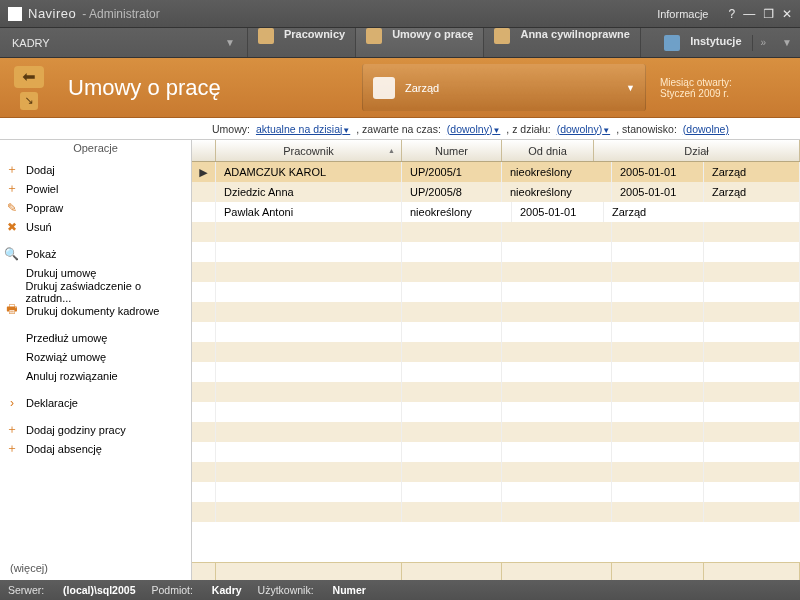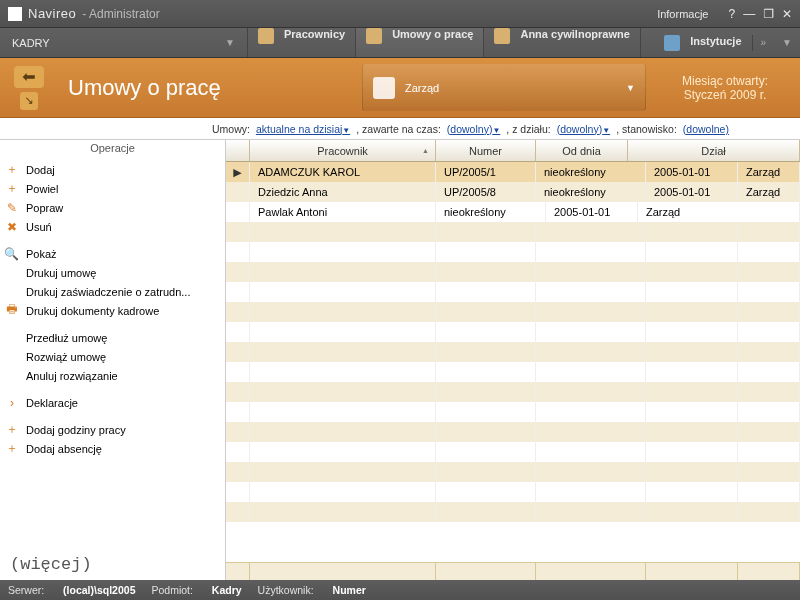--- a/index.html
+++ b/index.html
@@ -28,39 +28,39 @@
 
 
 .pagehdr { height: 60px; display: flex; align-items: stretch; background: linear-gradient(#d89040,#c87a30); color: #fff; border-bottom: 1px solid #a86020; }
 .pagehdr .backarea { width: 58px; display: flex; flex-direction: column; align-items: center; justify-content: center; gap: 4px; }
 .pagehdr .back { width: 30px; height: 22px; background: #e0a850; border-radius: 4px; display: flex; align-items: center; justify-content: center; font-size: 16px; color: #5a3a10; cursor: pointer; }
 .pagehdr .pin { width: 18px; height: 18px; background: #e0a850; border-radius: 3px; font-size: 11px; color: #5a3a10; display:flex;align-items:center;justify-content:center; cursor:pointer;}
 .pagehdr .title { font-size: 22px; font-weight: normal; display: flex; align-items: center; padding: 0 10px; min-width: 300px; flex:0 0 auto;}
 .pagehdr .filter { flex: 1; display: flex; align-items: center; gap: 10px; padding: 0 10px; background: linear-gradient(rgba(255,255,255,.12),rgba(0,0,0,.08)); border-left: 1px solid rgba(0,0,0,.15); border-right: 1px solid rgba(0,0,0,.15); margin: 6px 4px; border-radius: 3px;}
 .pagehdr .filter .ficn { width: 22px; height: 22px; background: #fff; border-radius: 3px; opacity:.85;}
 .pagehdr .filter .drop { font-size: 9px; }
-.pagehdr .openmonth { width: 150px; display: flex; flex-direction: column; justify-content: center; font-size: 12px; padding: 0 10px; color: #ffe9c8; text-align: center; }
+.pagehdr .openmonth { width: 150px; display: flex; flex-direction: column; justify-content: center; font-size: 10px; padding: 0 10px; color: #ffe9c8; }
 
 
 .filterstrip { height: 22px; background: #fff; display: flex; align-items: center; padding: 0 8px; gap: 6px; font-size: 10.5px; border-bottom: 1px solid #ccc;}
 .filterstrip .lbl { color: #333; }
 .filterstrip .val { color: #1a4aa0; text-decoration: underline; cursor: pointer; }
 .filterstrip .ddi { font-size: 8px; }
 
 
 .main { display: flex; height: calc(600px - 28px - 30px - 60px - 22px - 20px); background: #fff; }
 
 
-.ops { width: 226px; border-right: 1px solid #ccc; background: #fff; display: flex; flex-direction: column; justify-content: space-between; }
+.ops { width: 192px; border-right: 1px solid #ccc; background: #fff; display: flex; flex-direction: column; justify-content: space-between; }
 .ops .hdr { height: 18px; text-align: center; font-size: 11px; color: #555; padding-top:2px;}
 .ops .list { flex: 1; overflow: hidden; padding: 2px 0; }
 .ops .item { display: flex; align-items: center; height: 19px; padding: 0 6px 0 4px; gap: 6px; cursor: pointer; font-size: 11px; }
 .ops .item .icn { width: 16px; height: 14px; display: flex; align-items: center; justify-content: center; font-size: 12px; color: #d87a20;}
 .ops .sep { height: 8px; }
-.ops .more { padding: 6px 10px; color: #555; font-size: 17px; font-family: Liberation Mono, monospace;}
+.ops .more { padding: 6px 10px; color: #555; font-size: 11px;}
 
 
 .grid { flex: 1; display: flex; flex-direction: column; }
 .grid .cols { display: flex; height: 22px; background: linear-gradient(#fff,#e9e3d4); border-bottom: 1px solid #b8a880; font-size: 11px; color: #333;}
 .grid .cols .c { border-right: 1px solid #cbbd98; display: flex; align-items: center; justify-content: center; position: relative;}
 .grid .cols .c.sort::after { content:"▲"; font-size:7px; position:absolute; right:6px; color:#777;}
 .grid .rows { flex: 1; overflow: hidden; background: #fff; }
 .grid .row { display: flex; height: 20px; align-items: center; font-size: 11px; }
 .grid .row:nth-child(even) { background: #f5ecd8; }
 .grid .row:nth-child(odd) { background: #fff; }

